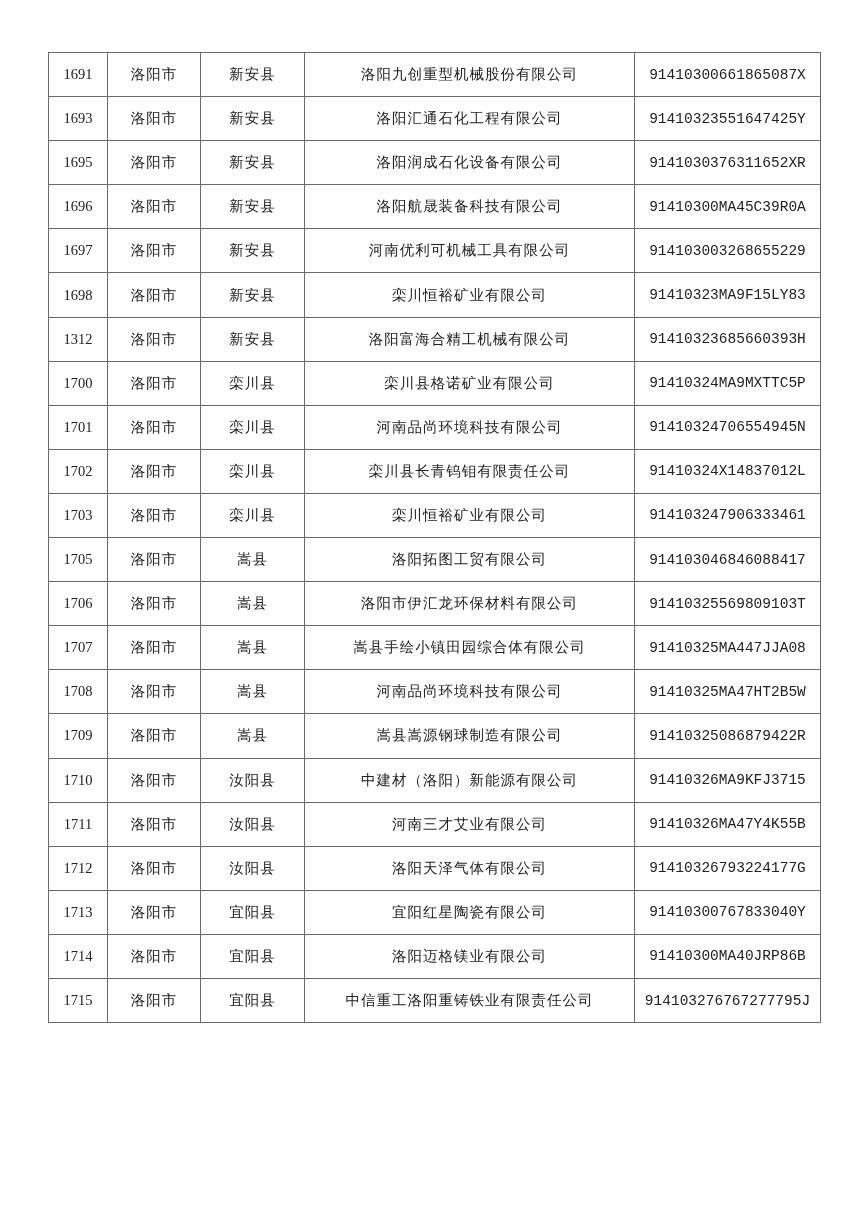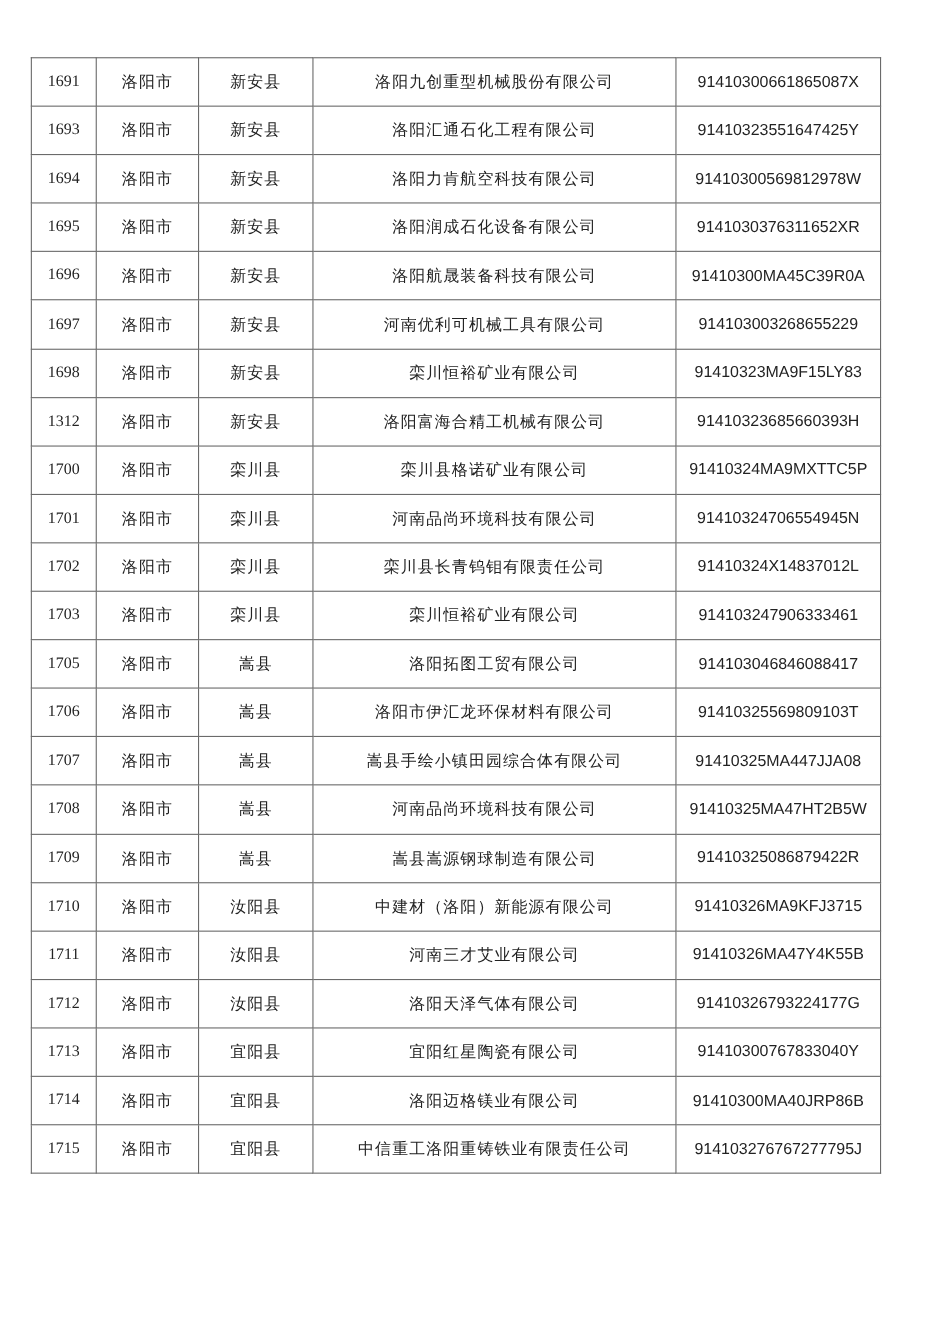--- a/index.html
+++ b/index.html
@@ -10,41 +10,41 @@
     body {
       width: 860px;
       height: 1217px;
       position: relative;
       overflow: hidden;
       font-family: "DejaVu Serif", "Liberation Serif", serif;
       color: #222222;
     }
     .page {
       position: absolute;
-      left: 28px;
+      left: 48px;
       top: 52px;
       width: 772px;
     }
     table.data-table {
       border-collapse: collapse;
       width: 772px;
       table-layout: fixed;
     }
     table.data-table td {
       border: 1px solid #6a6a6a;
       height: 43.1px;
       padding: 0;
       text-align: center;
       vertical-align: middle;
       font-size: 14.5px;
       white-space: nowrap;
       overflow: hidden;
     }
     td.col-no { font-family: "Liberation Serif", "DejaVu Serif", serif; font-size: 15px; }
-    td.col-code { font-family: Liberation Sans, sans-serif; font-size: 15px; letter-spacing: 0; }
+    td.col-code { font-family: Liberation Mono, monospace; font-size: 15px; letter-spacing: 0; }
     td.col-city, td.col-county, td.col-name { letter-spacing: 1px; }
   </style>
 </head>
 <body>
 
 <div class="page">
   <table class="data-table">
     <colgroup>
       <col style="width:59px">
       <col style="width:93px">
@@ -61,27 +61,20 @@
     <td class="col-code">91410300661865087X</td>
   </tr>
         <tr>
     <td class="col-no">1693</td>
     <td class="col-city">洛阳市</td>
     <td class="col-county">新安县</td>
     <td class="col-name">洛阳汇通石化工程有限公司</td>
     <td class="col-code">91410323551647425Y</td>
   </tr>
         <tr>
-    <td class="col-no">1694</td>
-    <td class="col-city">洛阳市</td>
-    <td class="col-county">新安县</td>
-    <td class="col-name">洛阳力肯航空科技有限公司</td>
-    <td class="col-code">91410300569812978W</td>
-  </tr>
-        <tr>
     <td class="col-no">1695</td>
     <td class="col-city">洛阳市</td>
     <td class="col-county">新安县</td>
     <td class="col-name">洛阳润成石化设备有限公司</td>
     <td class="col-code">9141030376311652XR</td>
   </tr>
         <tr>
     <td class="col-no">1696</td>
     <td class="col-city">洛阳市</td>
     <td class="col-county">新安县</td>

